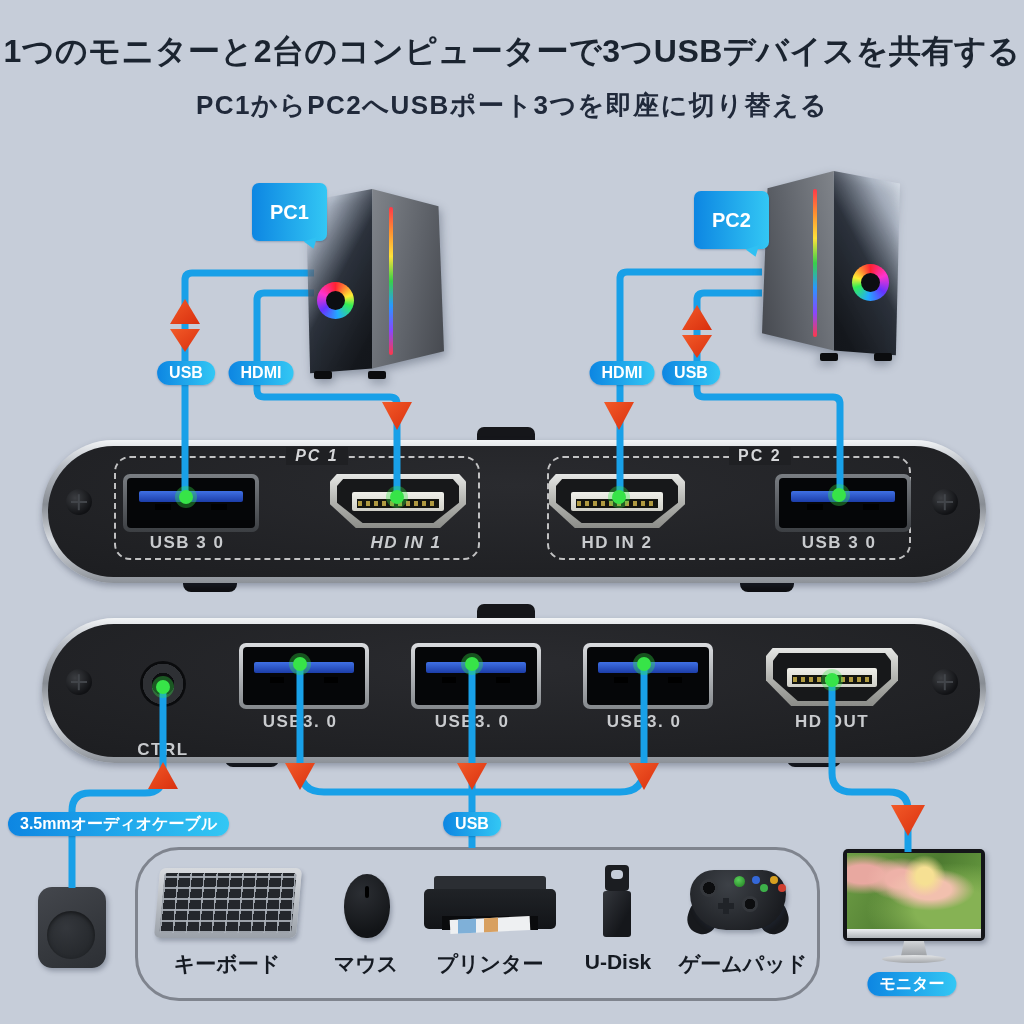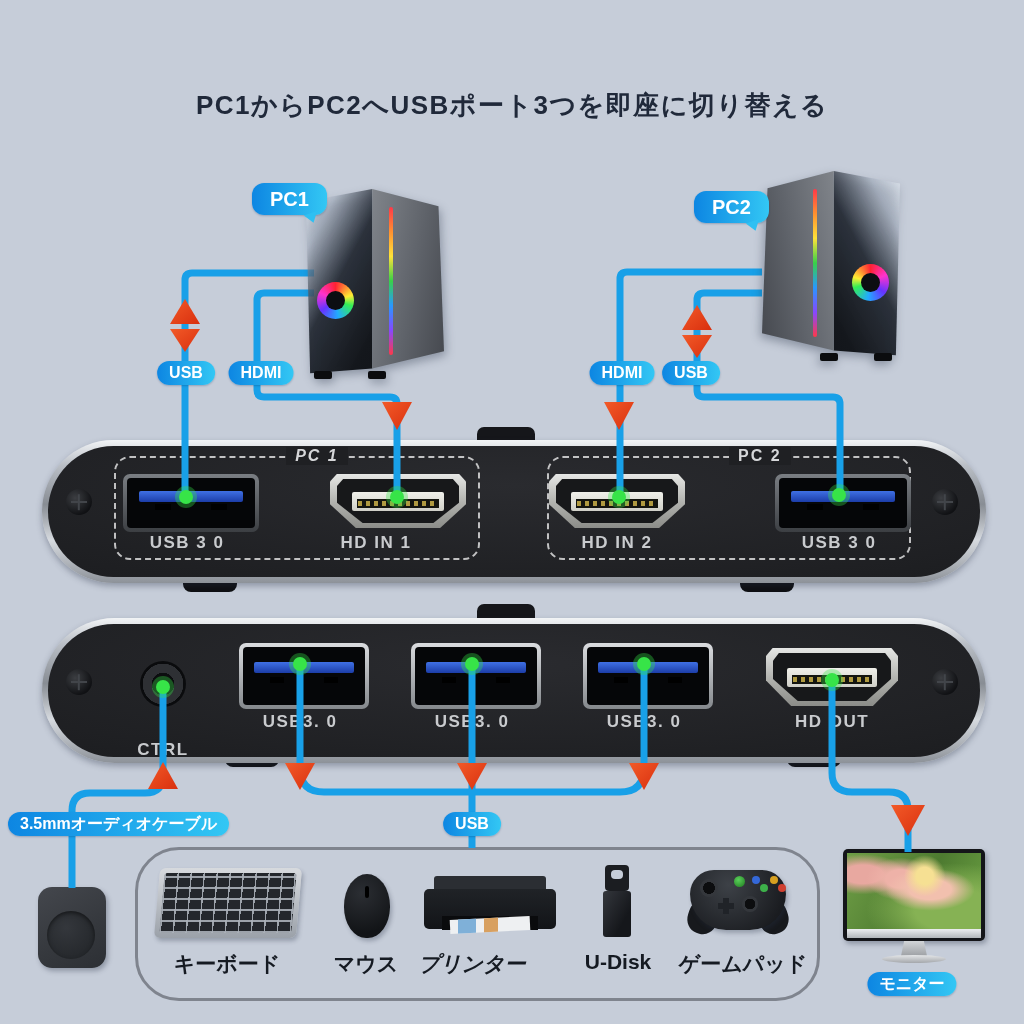--- a/index.html
+++ b/index.html
@@ -10,21 +10,21 @@
   
   .title{left:0;top:30px;width:1024px;text-align:center;font-size:32px;font-weight:800;
          color:#1b2430;letter-spacing:.5px;}
   .subtitle{left:0;top:88px;width:1024px;text-align:center;font-size:26px;font-weight:600;
          color:#20293a;letter-spacing:1.5px;}
 
   
   .badge{position:absolute;background:linear-gradient(90deg,#0d86e2,#33c7f4);color:#fff;
          font-weight:bold;text-align:center;border-radius:999px;padding:2px 12px;
          font-size:16px;line-height:20px;z-index:6;box-shadow:0 1px 2px rgba(0,40,90,.25);white-space:nowrap;}
-  .badge.big{font-size:20px;line-height:26px;padding:3px 18px;border-radius:12px;}
+  .badge.big{font-size:20px;line-height:26px;padding:16px 18px;border-radius:7px;}
   .badge.big::after{content:"";position:absolute;right:8px;bottom:-8px;width:0;height:0;
          border-left:7px solid transparent;border-right:7px solid transparent;
          border-top:10px solid #2fc0f2;transform:rotate(-18deg);}
   .cx{transform:translateX(-50%);}
 
   
   .chrome{position:absolute;border-radius:74px;z-index:2;
           background:linear-gradient(180deg,#f2f4f6 0%,#b9bec5 18%,#888d94 45%,#d6dadf 70%,#8d9299 100%);
           box-shadow:0 3px 6px rgba(40,50,70,.35);}
   .panel{position:absolute;border-radius:66px;z-index:2;
@@ -155,20 +155,21 @@
   .monitor .base{position:absolute;left:39px;top:106px;width:64px;height:8px;border-radius:50%;
         background:linear-gradient(180deg,#e4e6e8,#a4a7ab);}
 
   svg.lines{position:absolute;left:0;top:0;z-index:4;pointer-events:none;}
 </style>
 </head>
 <body>
 
 <div class="stage">
 
+  <div class="abs title">1つのモニターと2台のコンピューターで3つUSBデバイスを共有する</div>
   <div class="abs subtitle">PC1からPC2へUSBポート3つを即座に切り替える</div>
 
   <div class="tower" style="left:306px;top:188px;">
     <div class="glass"></div>
     <div class="front"></div>
     <div class="rgbstrip"></div>
     <div class="fan"></div>
     <div class="f1"></div>
       <div class="f2"></div>
   </div>
@@ -217,21 +218,21 @@
   </div>
   <div class="usbport" style="left:775px;top:474px;width:128px;height:50px;">
     <div class="cav">
         <div class="tab"></div>
         <div class="n1"></div>
         <div class="n2"></div>
       </div>
   </div>
 
   <div class="portlabel" style="left:187px;top:533px;">USB 3 0</div>
-  <div class="portlabel" style="left:376px;top:533px;">HD IN 1</div>
+  <div class="portlabel" style="left:406px;top:533px;font-style:italic;">HD IN 1</div>
   <div class="portlabel" style="left:617px;top:533px;">HD IN 2</div>
   <div class="portlabel" style="left:839px;top:533px;">USB 3 0</div>
 
   <div class="bump" style="left:477px;top:604px;width:58px;height:16px;"></div>
   <div class="foot" style="left:225px;top:752px;width:54px;height:15px;"></div>
   <div class="foot" style="left:787px;top:752px;width:54px;height:15px;"></div>
   <div class="chrome" style="left:42px;top:618px;width:944px;height:145px;"></div>
   <div class="panel" style="left:48px;top:624px;width:932px;height:133px;"></div>
   <div class="screw" style="left:66px;top:669px;"></div>
   <div class="screw" style="left:932px;top:669px;"></div>
@@ -296,21 +297,21 @@
       <div class="dpad"></div>
       <div class="logo"></div>
     <div class="b bg1"></div>
       <div class="b bg2"></div>
       <div class="b bg3"></div>
       <div class="b bg4"></div>
   </div>
 
   <div class="devlabel" style="left:227px;">キーボード</div>
   <div class="devlabel" style="left:366px;">マウス</div>
-  <div class="devlabel" style="left:472px;font-style:italic;">プリンター</div>
+  <div class="devlabel" style="left:490px;">プリンター</div>
   <div class="devlabel" style="left:618px;">U-Disk</div>
   <div class="devlabel" style="left:743px;">ゲームパッド</div>
 
   <div class="monitor">
     <div class="bezel"></div>
       <div class="screenimg"></div>
     <div class="chin"></div>
       <div class="neck"></div>
       <div class="base"></div>
   </div>

